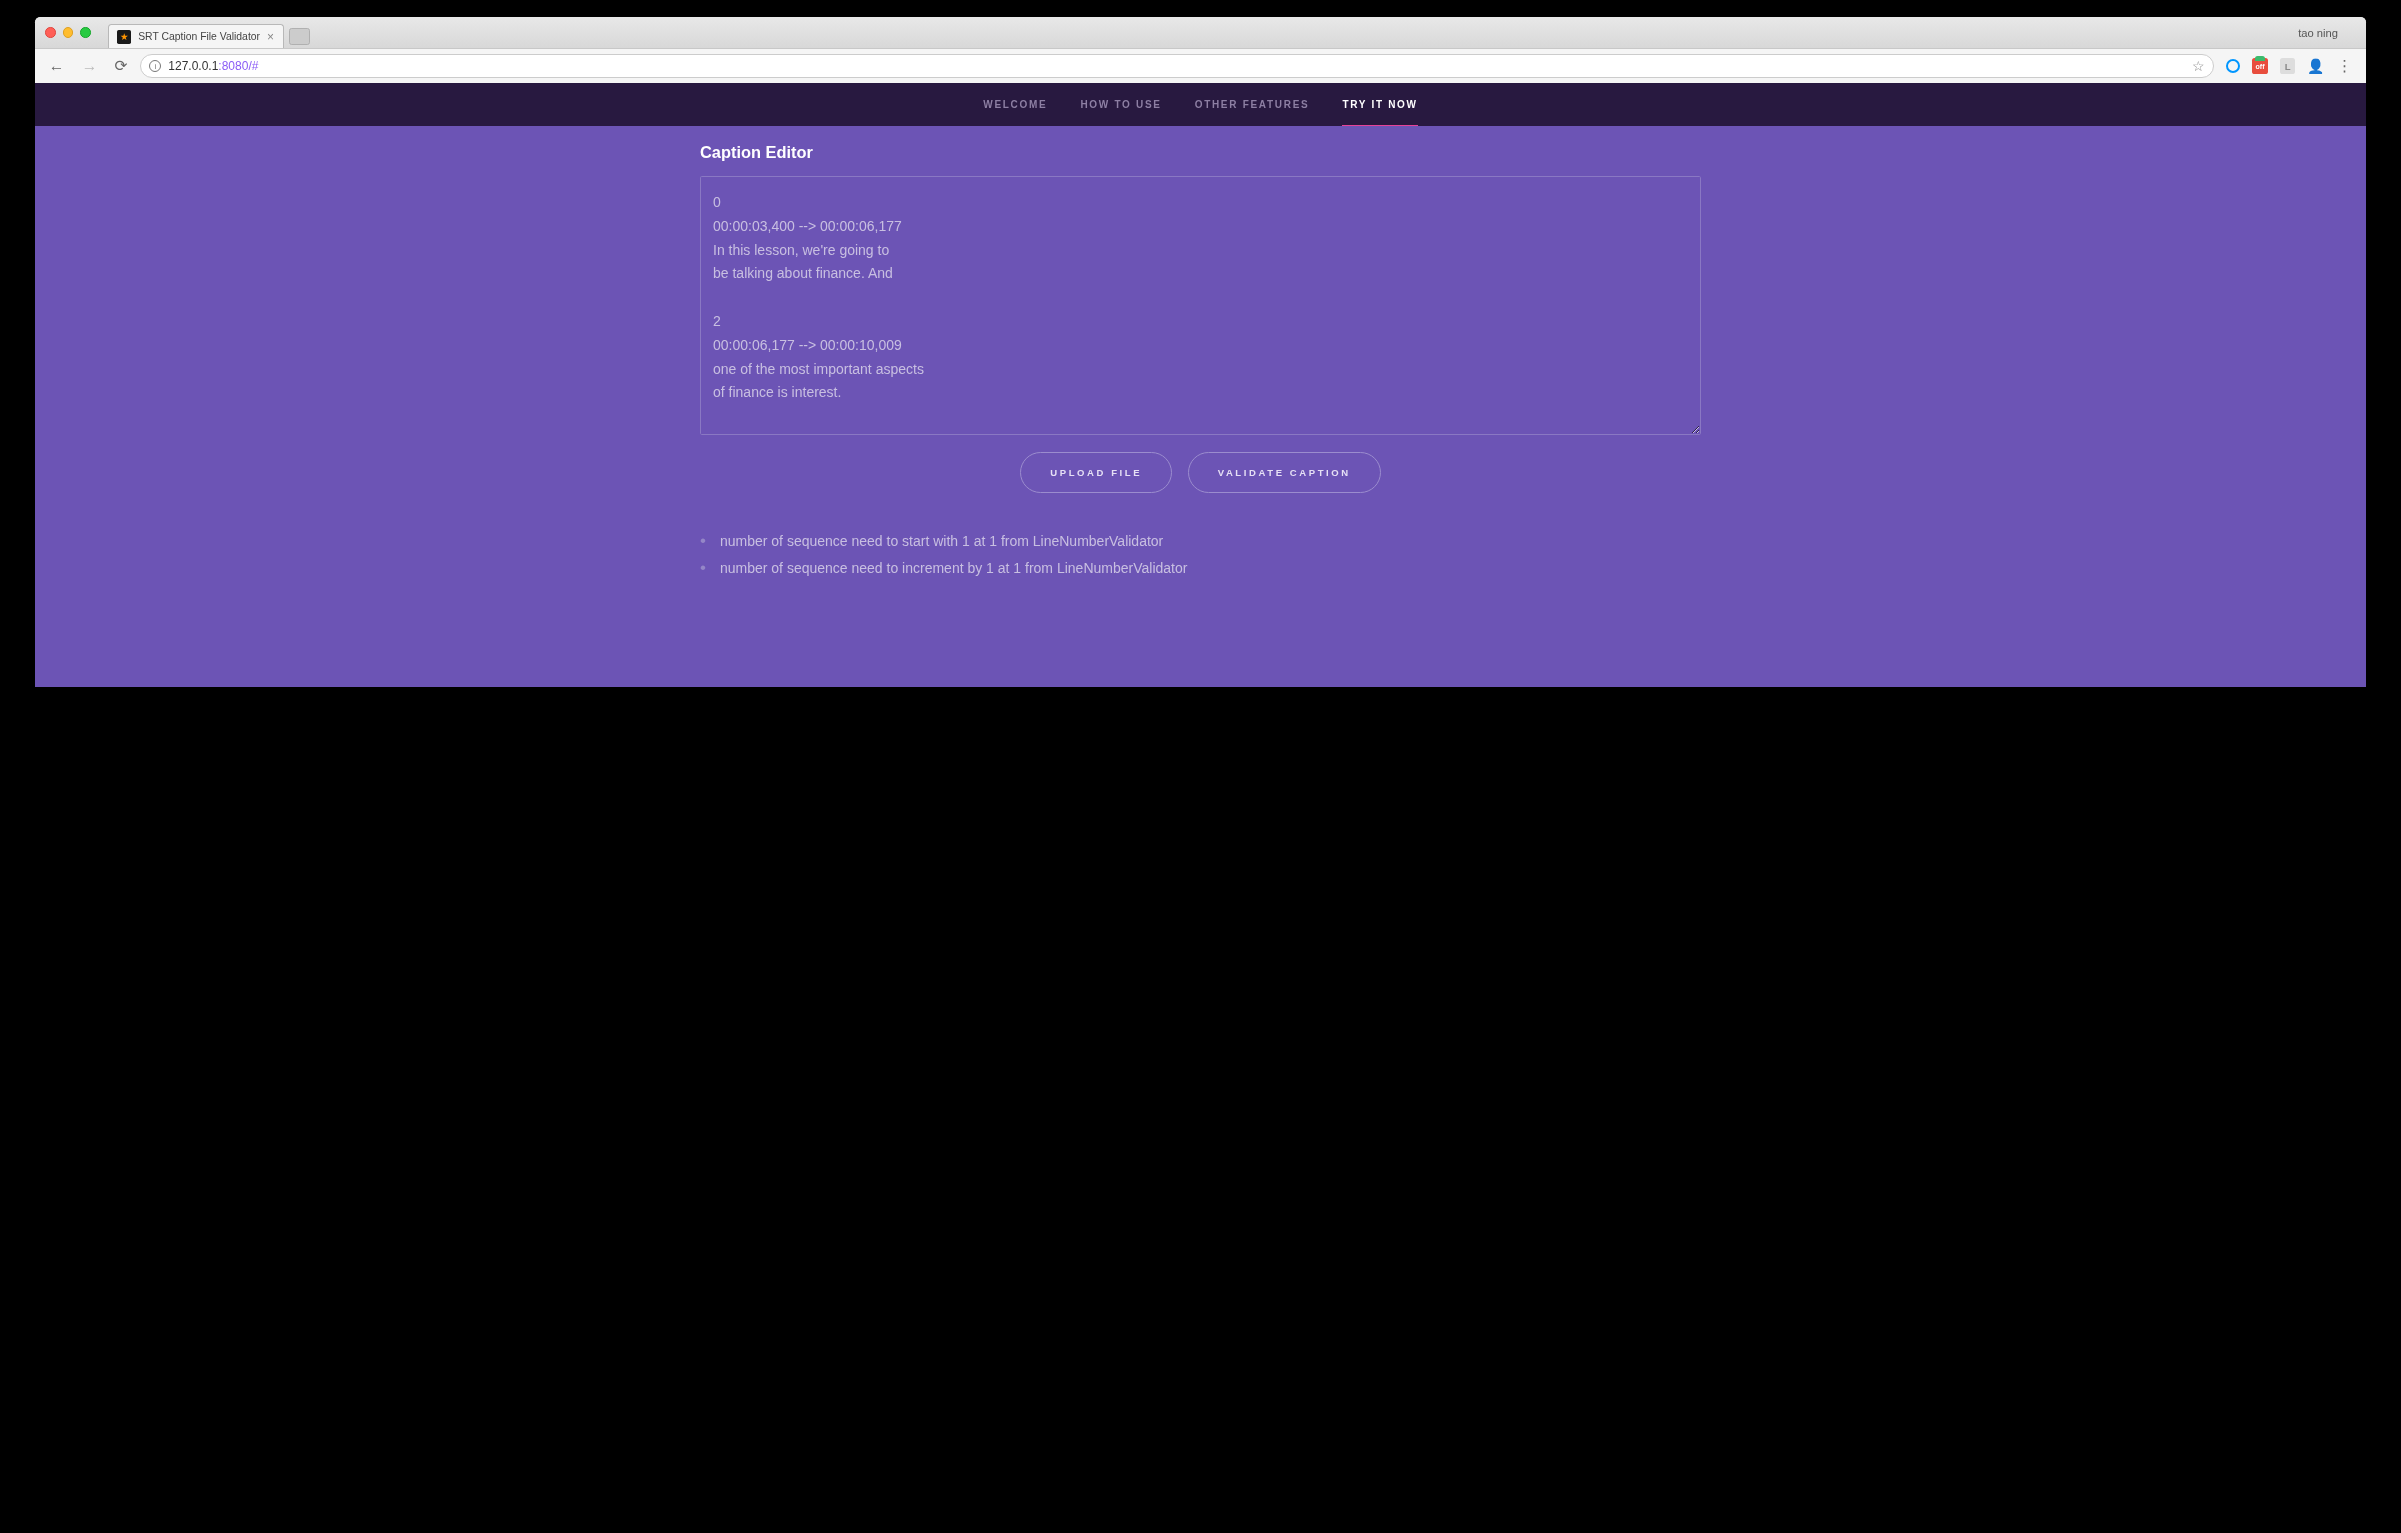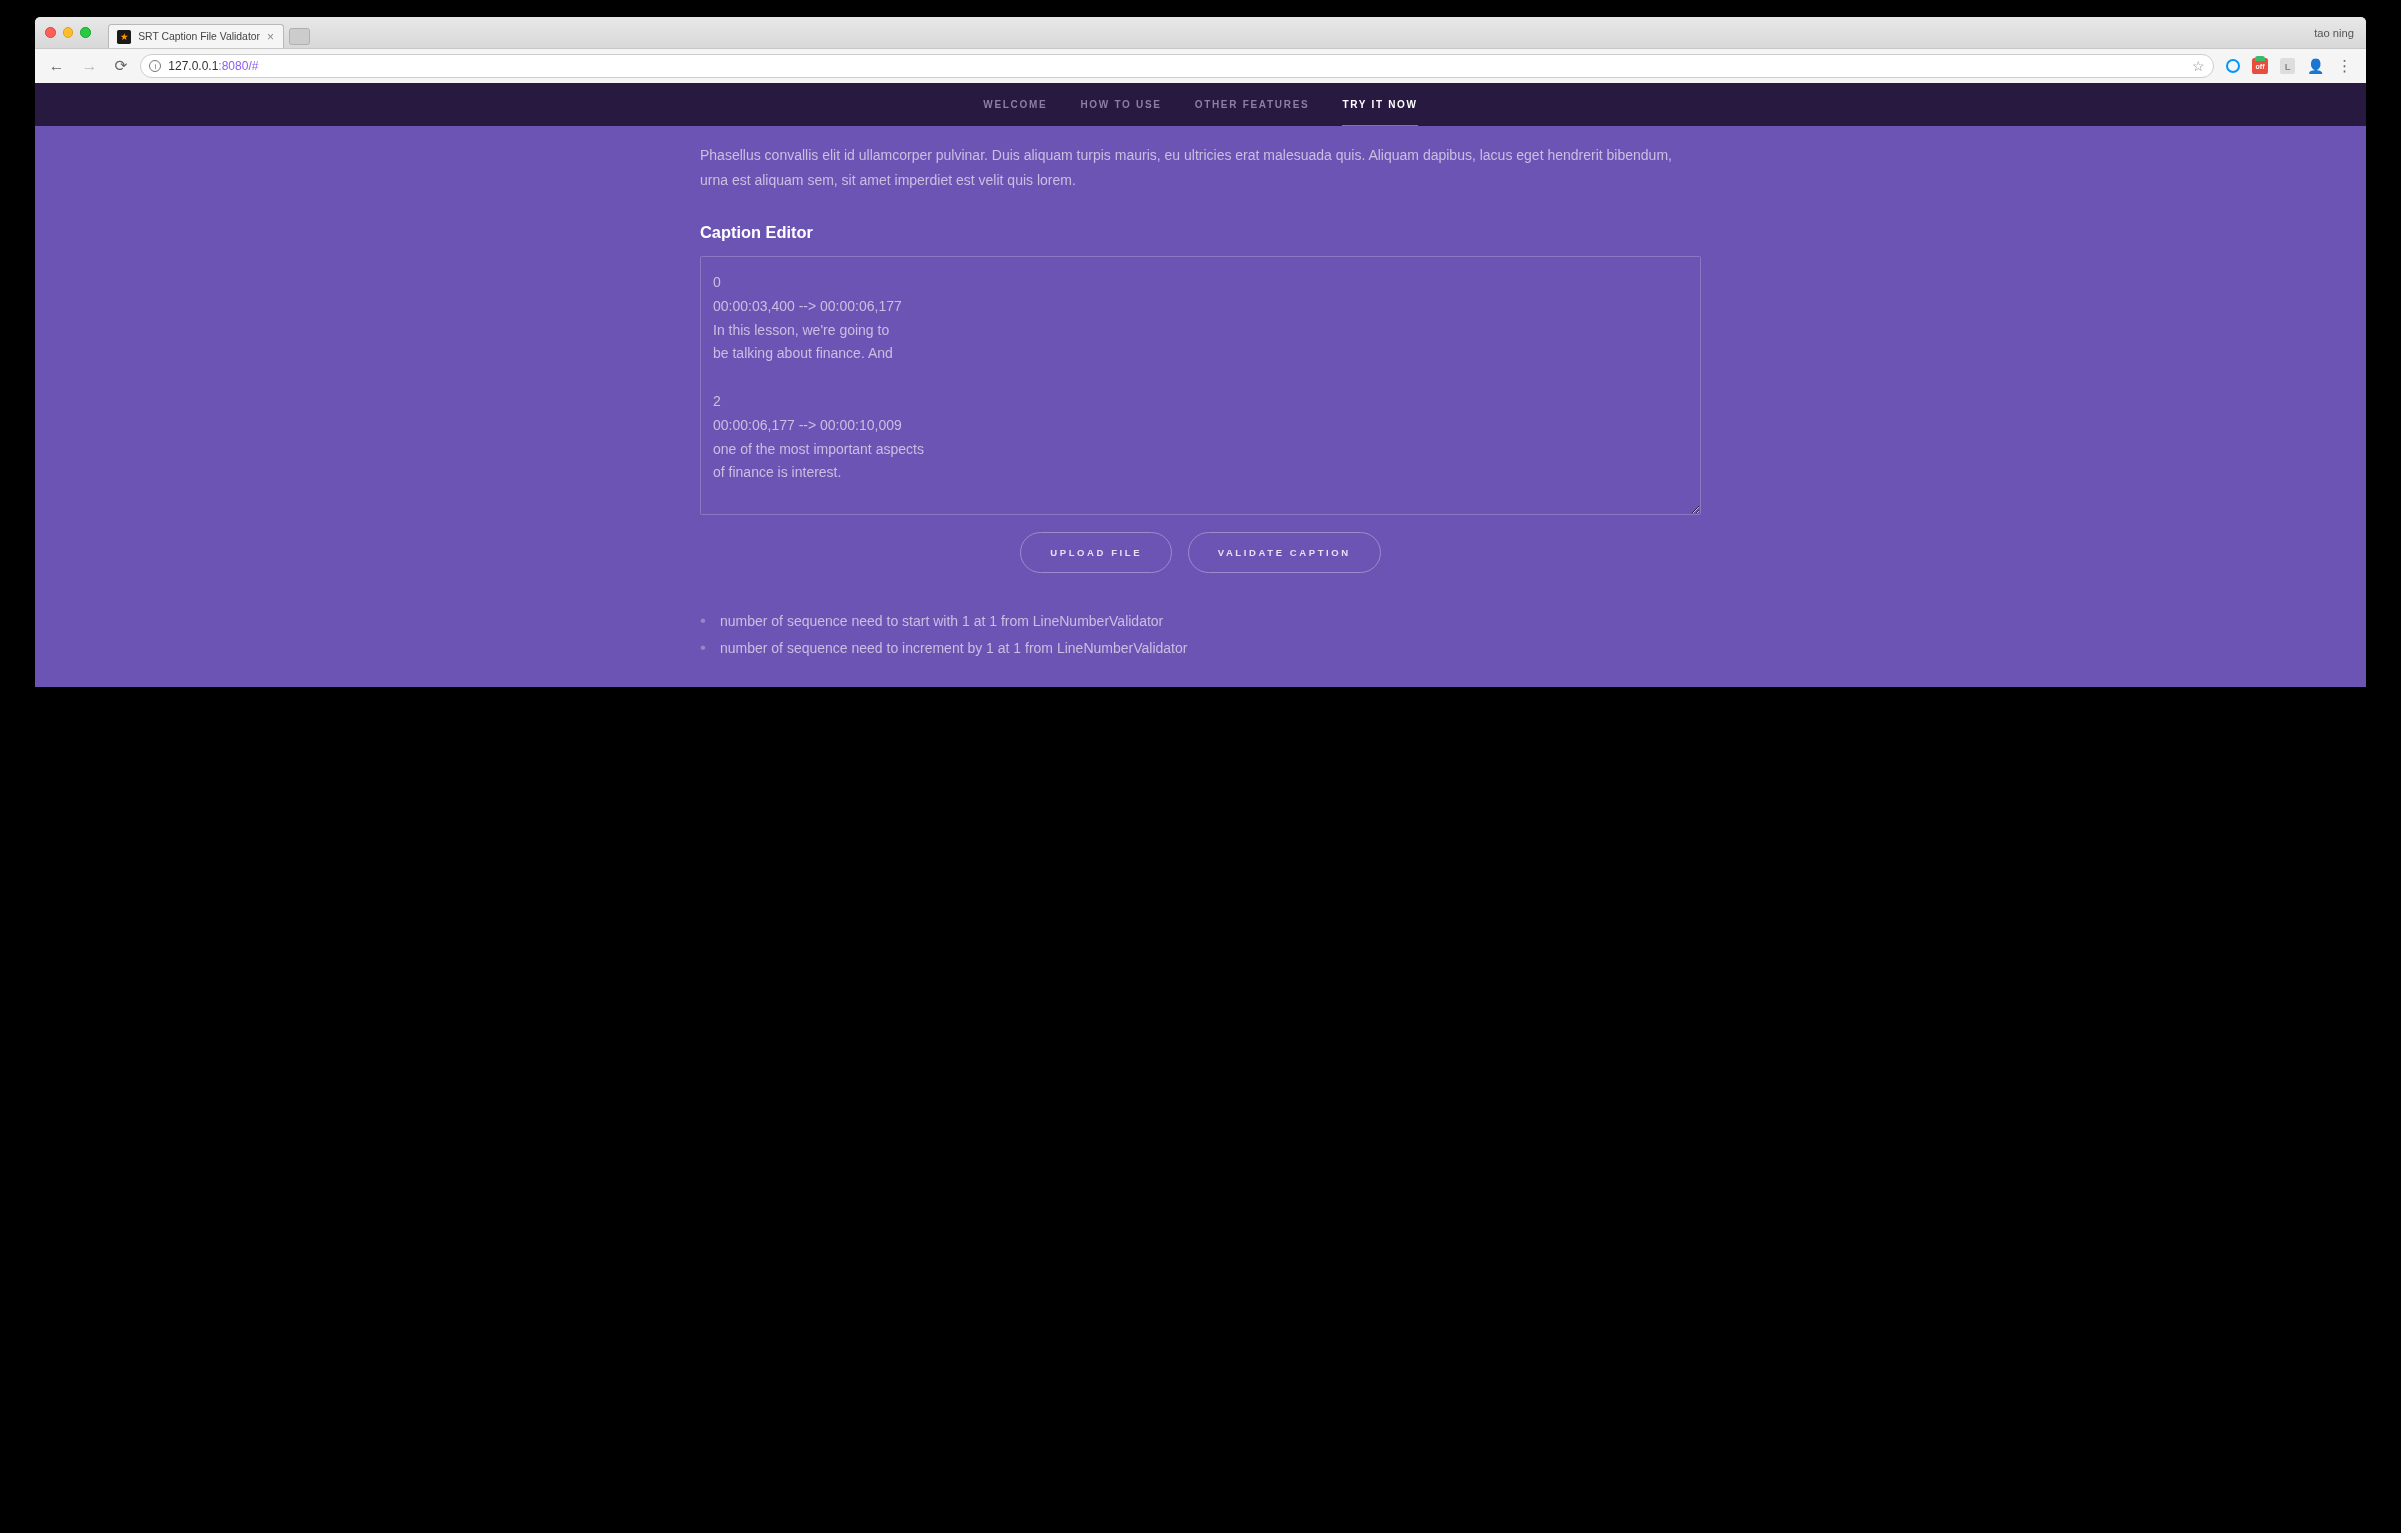--- a/index.html
+++ b/index.html
@@ -79,21 +79,21 @@
       width: 21px;
       height: 17px;
       background: #ccc;
       border: 0.9px solid #b0b0b0;
       border-radius: 2.6px;
       margin-left: 5.2px;
       margin-bottom: 3.5px;
     }
     .user-name {
       position: absolute;
-      right: 12px;
+      right: 28px;
       font-size: 11.2px;
       color: #555;
     }
     .nav-bar {
       height: 35px;
       background: #f5f5f5;
       border-top: 0.9px solid #c8c8c8;
       display: flex;
       align-items: center;
       padding: 0 8.6px;
@@ -296,21 +296,20 @@
 
   <div class="page">
     <div class="page-nav">
       <div class="page-nav-item">WELCOME</div>
       <div class="page-nav-item">HOW TO USE</div>
       <div class="page-nav-item">OTHER FEATURES</div>
       <div class="page-nav-item active">TRY IT NOW</div>
     </div>
 
     <div class="content">
-      <p class="intro-text">Phasellus convallis elit id ullamcorper pulvinar. Duis aliquam turpis mauris, eu ultricies erat malesuada quis. Aliquam dapibus, lacus eget hendrerit bibendum, urna est aliquam sem, sit amet imperdiet est velit quis lorem.</p>
       <h2 class="editor-label">Caption Editor</h2>
       <textarea class="caption-editor" style="">0
 00:00:03,400 --&gt; 00:00:06,177
 In this lesson, we're going to
 be talking about finance. And
 
 2
 00:00:06,177 --&gt; 00:00:10,009
 one of the most important aspects
 of finance is interest.

